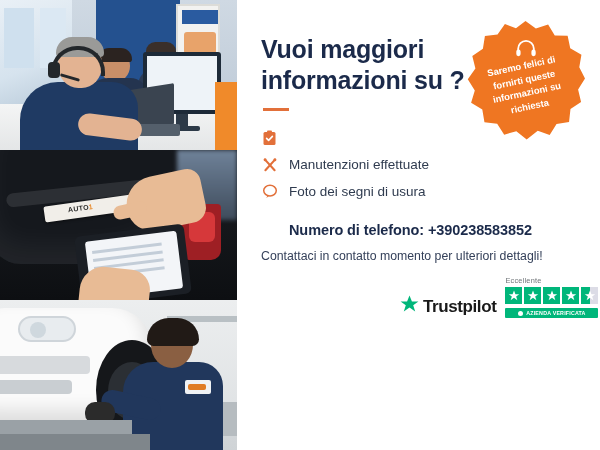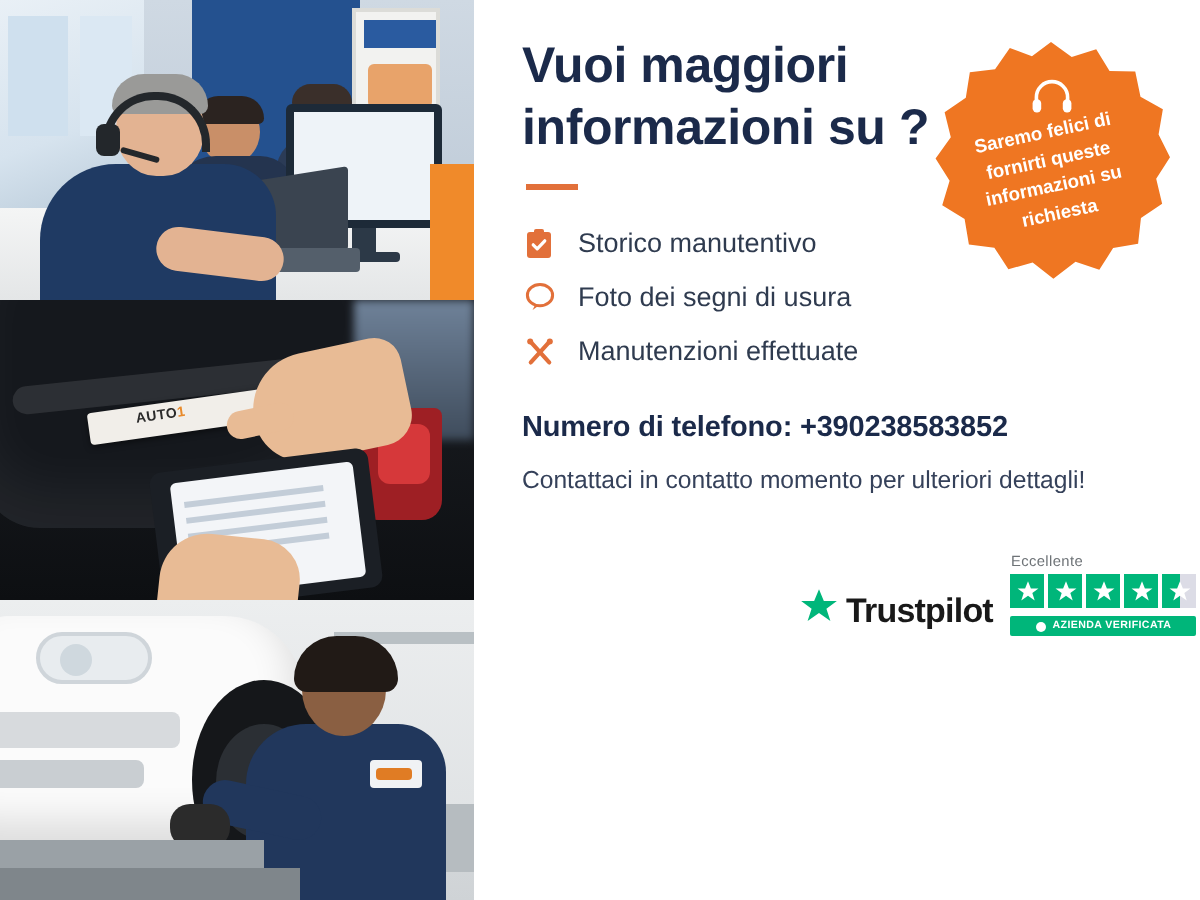--- a/index.html
+++ b/index.html
@@ -90,32 +90,32 @@
   .ph3 .mech .head { position:absolute; left:32px; top:0; width:42px; height:46px; background:#8a5f42; border-radius:50%; }
   .ph3 .mech .hair { position:absolute; left:28px; top:-4px; width:52px; height:28px; background:#211a16; border-radius:26px 26px 8px 8px; }
   .ph3 .mech .body { position:absolute; left:4px; top:40px; width:100px; height:90px; background:#21375c; border-radius:30px 24px 0 0; }
   .ph3 .mech .patch { position:absolute; left:66px; top:58px; width:26px; height:14px; background:#f0f2f4; border-radius:2px; }
   .ph3 .mech .patch i { position:absolute; left:3px; top:4px; width:18px; height:6px; background:#e07c24; border-radius:2px; display:block;}
   .ph3 .mech .arm { position:absolute; left:-18px; top:72px; width:60px; height:22px; background:#21375c; border-radius:11px; transform:rotate(12deg); }
   .ph3 .mech .glove { position:absolute; left:-34px; top:80px; width:30px; height:22px; background:#2b2b2b; border-radius:10px; }
   .ph3 .bench { position:absolute; right:0; bottom:14px; width:92px; height:34px; background:#b6bcc0; }
 
   
-  .content { position:relative; flex:1; height:352px; background:#fff; padding:18px 26px 0 24px; }
+  .content { position:relative; flex:1; height:352px; background:#fff; padding:34px 26px 0 24px; }
 
   .headline { color:#1b2a4a; font-size:25px; line-height:1.22; font-weight:bold; letter-spacing:-.2px; max-width:205px; }
   .rule { width:26px; height:3px; background:#e2703a; margin:13px 0 0 2px; }
 
   .list { margin-top:13px; }
   .list-item { display:flex; align-items:center; gap:11px; height:27px; }
   .ico { width:17px; height:17px; flex:0 0 17px; color:#e2703a; display:flex; align-items:center; justify-content:center; }
   .ico svg { display:block; }
   .li-label { color:#2f3b4f; font-size:13.5px; }
 
-  .phone { margin-top:17px; color:#1b2a4a; font-size:14.5px; font-weight:bold; letter-spacing:-.1px; }
+  .phone { margin-top:17px; color:#1b2a4a; font-size:14.5px; font-weight:bold; letter-spacing:-.1px;margin-left:28px; }
   .contact { margin-top:9px; color:#35415a; font-size:12.3px; line-height:1.5; }
 
   
   .badge { position:absolute; left:229px; top:21px; width:119px; height:119px; }
   .badge .burst { position:absolute; inset:0; background:#ef7622;
       clip-path: polygon(
         50% 0%, 58.7% 6.3%, 69% 3.0%, 74.6% 12.2%, 85.4% 12.4%, 87.6% 23.0%,
         97.0% 28.3%, 95.2% 38.9%, 100% 48.4%, 94.2% 57.5%, 96.7% 68.0%,
         87.8% 74.0%, 86.6% 84.8%, 76.1% 86.6%, 70.3% 95.7%, 60.3% 92.3%,
         51.0% 99.5%, 42.3% 92.6%, 32.1% 95.5%, 26.2% 86.4%, 15.5% 85.1%,
@@ -238,47 +238,46 @@
     <div class="list">
 
       <div class="list-item">
         <span class="ico">
           <svg width="15" height="16" viewBox="0 0 15 16">
               <rect x="1.5" y="2" width="12" height="13" rx="1.5" fill="#e2703a"></rect>
               <rect x="5" y="0.5" width="5" height="3" rx="1" fill="#e2703a"></rect>
               <path d="M4.6 8.4l2 2 3.8-4" stroke="#fff" stroke-width="1.6" fill="none" stroke-linecap="round" stroke-linejoin="round"></path>
             </svg>
         </span>
-        <span class="li-label">Storico manutentivo</span>
-      </div>
-
-      <div class="list-item">
-        <span class="ico">
-          <svg width="16" height="15" viewBox="0 0 16 15">
-              <ellipse cx="8" cy="6.6" rx="6.3" ry="5.3" fill="none" stroke="#e2703a" stroke-width="1.5"></ellipse>
-              <path d="M5.6 11.2L4.3 14l3.1-2.2z" fill="#e2703a"></path>
-            </svg>
-        </span>
-        <span class="li-label">Foto dei segni di usura</span>
       </div>
 
       <div class="list-item">
         <span class="ico">
           <svg width="16" height="16" viewBox="0 0 16 16">
               <g stroke="#e2703a" stroke-width="2.1" stroke-linecap="round">
                 <path d="M3 2.6l9.6 10.6"></path>
                 <path d="M13 2.6L3.4 13.2"></path>
               </g>
               <circle cx="3.1" cy="2.8" r="1.5" fill="#e2703a"></circle>
               <circle cx="12.9" cy="2.8" r="1.5" fill="#e2703a"></circle>
             </svg>
         </span>
         <span class="li-label">Manutenzioni effettuate</span>
       </div>
 
+      <div class="list-item">
+        <span class="ico">
+          <svg width="16" height="15" viewBox="0 0 16 15">
+              <ellipse cx="8" cy="6.6" rx="6.3" ry="5.3" fill="none" stroke="#e2703a" stroke-width="1.5"></ellipse>
+              <path d="M5.6 11.2L4.3 14l3.1-2.2z" fill="#e2703a"></path>
+            </svg>
+        </span>
+        <span class="li-label">Foto dei segni di usura</span>
+      </div>
+
 
     </div>
 
     <div class="phone">Numero di telefono: +390238583852</div>
     <div class="contact">
       <div>Contattaci in contatto momento per ulteriori dettagli!</div>
     </div>
 
     <div class="badge">
       <div class="burst"></div>

